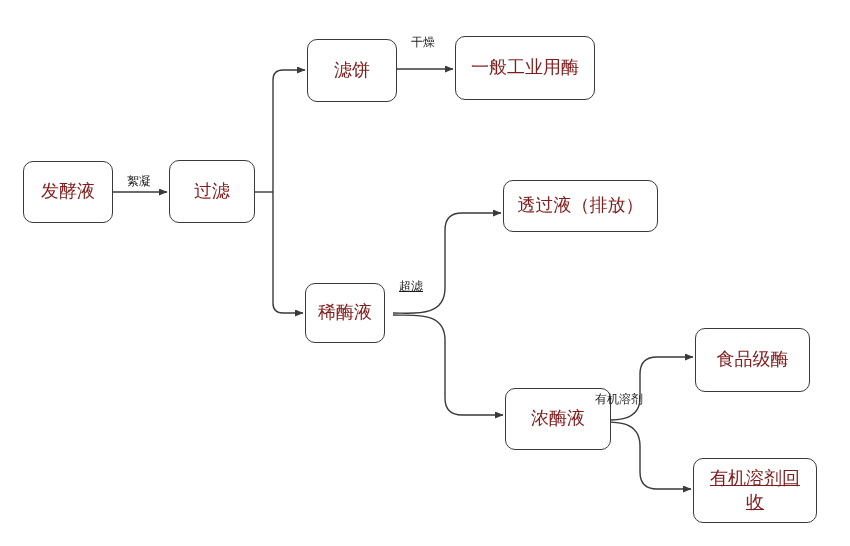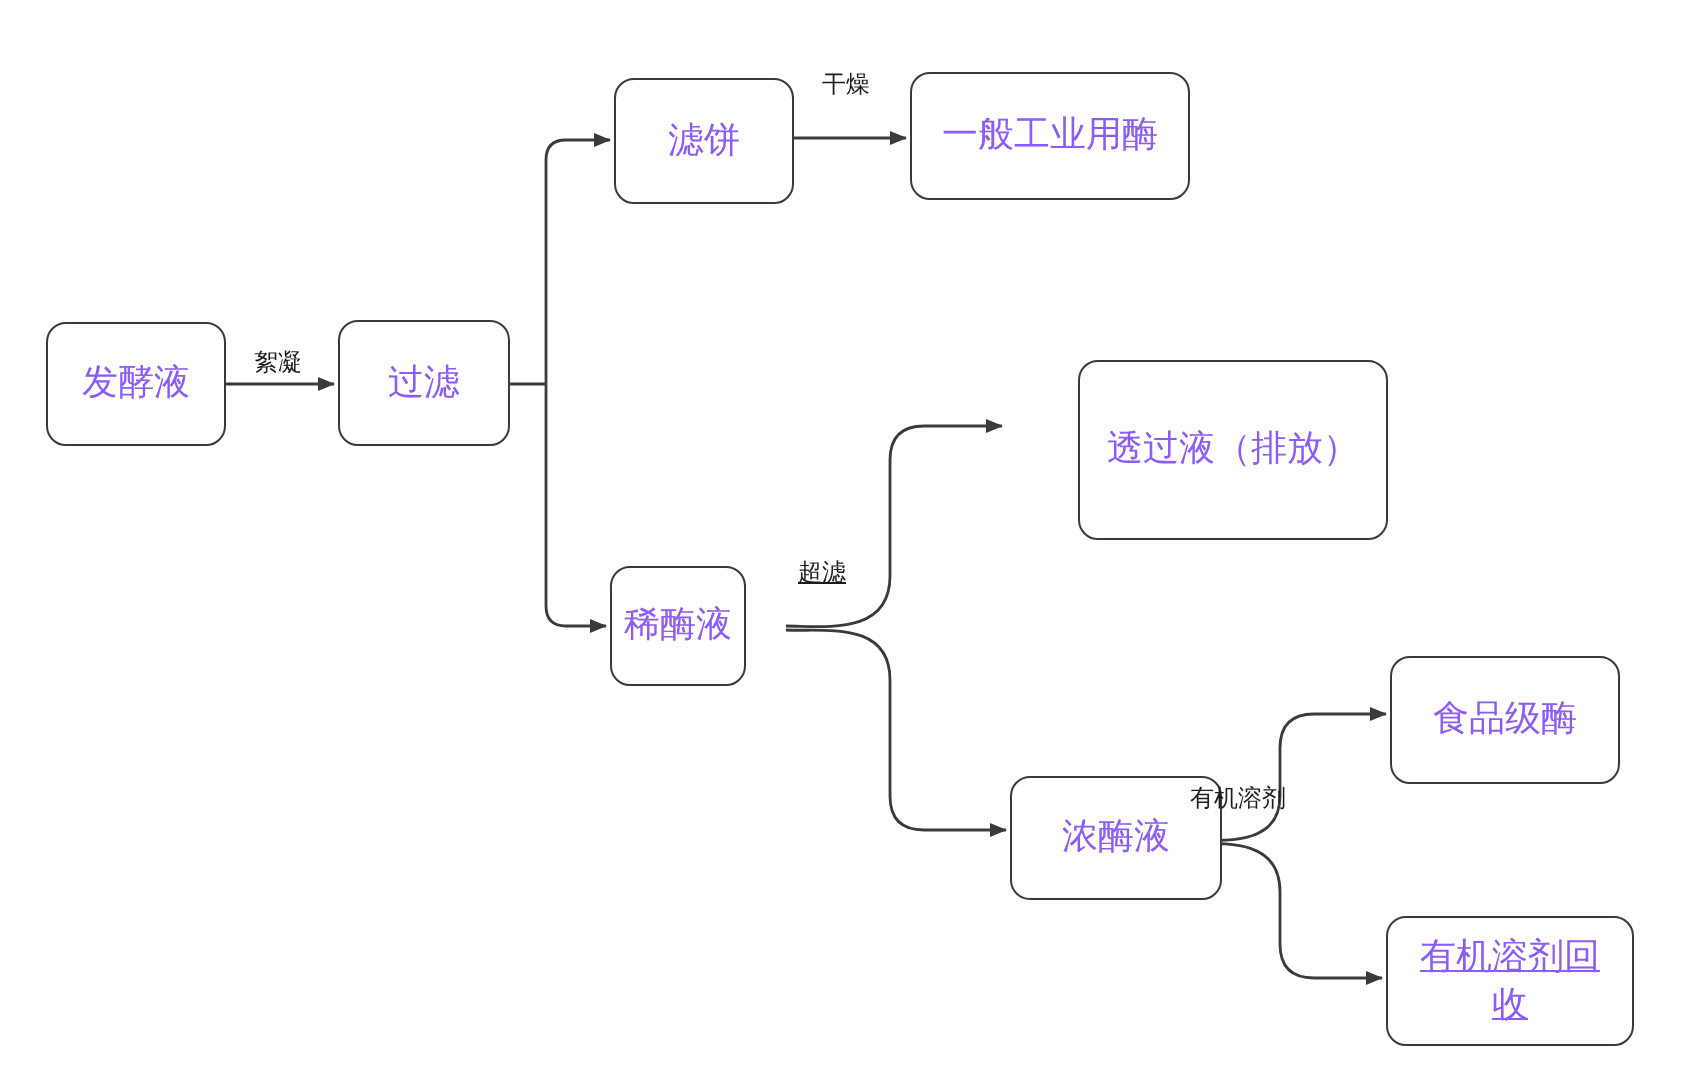--- a/index.html
+++ b/index.html
@@ -25,21 +25,21 @@
   .node {
     position: absolute;
     box-sizing: border-box;
     background: #ffffff;
     border: 1.6px solid #3a3a3a;
     border-radius: 10px;
     display: flex;
     align-items: center;
     justify-content: center;
     font-size: 18px;
-    color: #8b5cf6;
+    color: #7f1d1d;
     text-align: center;
     white-space: nowrap;
     line-height: 1.3;
     padding: 0 6px;
   }
   .node.wrap {
     white-space: normal;
     word-break: break-all;
     padding: 0 10px;
     text-decoration: underline;
@@ -85,23 +85,23 @@
   </svg>
 
   <div class="node" style="left:169px; top:160px; width:86px; height:63px;">过滤</div>
 
   <div class="node" style="left:23px; top:161px; width:90px; height:62px;">发酵液</div>
 
   <div class="node" style="left:307px; top:39px; width:90px; height:63px;">滤饼</div>
 
   <div class="node" style="left:455px; top:36px; width:140px; height:64px;">一般工业用酶</div>
 
-  <div class="node" style="left:305px; top:283px; width:68px; height:60px;">稀酶液</div>
+  <div class="node" style="left:305px; top:283px; width:80px; height:60px;">稀酶液</div>
 
-  <div class="node" style="left:503px; top:180px; width:155px; height:90px;margin-left:36px;">透过液（排放）</div>
+  <div class="node" style="left:503px; top:180px; width:155px; height:52px;">透过液（排放）</div>
 
   <div class="node" style="left:505px; top:388px; width:106px; height:62px;text-align:center;">浓酶液</div>
 
   <div class="node" style="left:695px; top:328px; width:115px; height:64px;">食品级酶</div>
 
   <div class="node wrap" style="left:693px; top:458px; width:124px; height:65px;">有机溶剂回收</div>
 
   <span class="edge-label" style="left:127px; top:146px;margin-top:27px;">絮凝</span>
 
   <span class="edge-label" style="left:411px; top:34px;">干燥</span>

